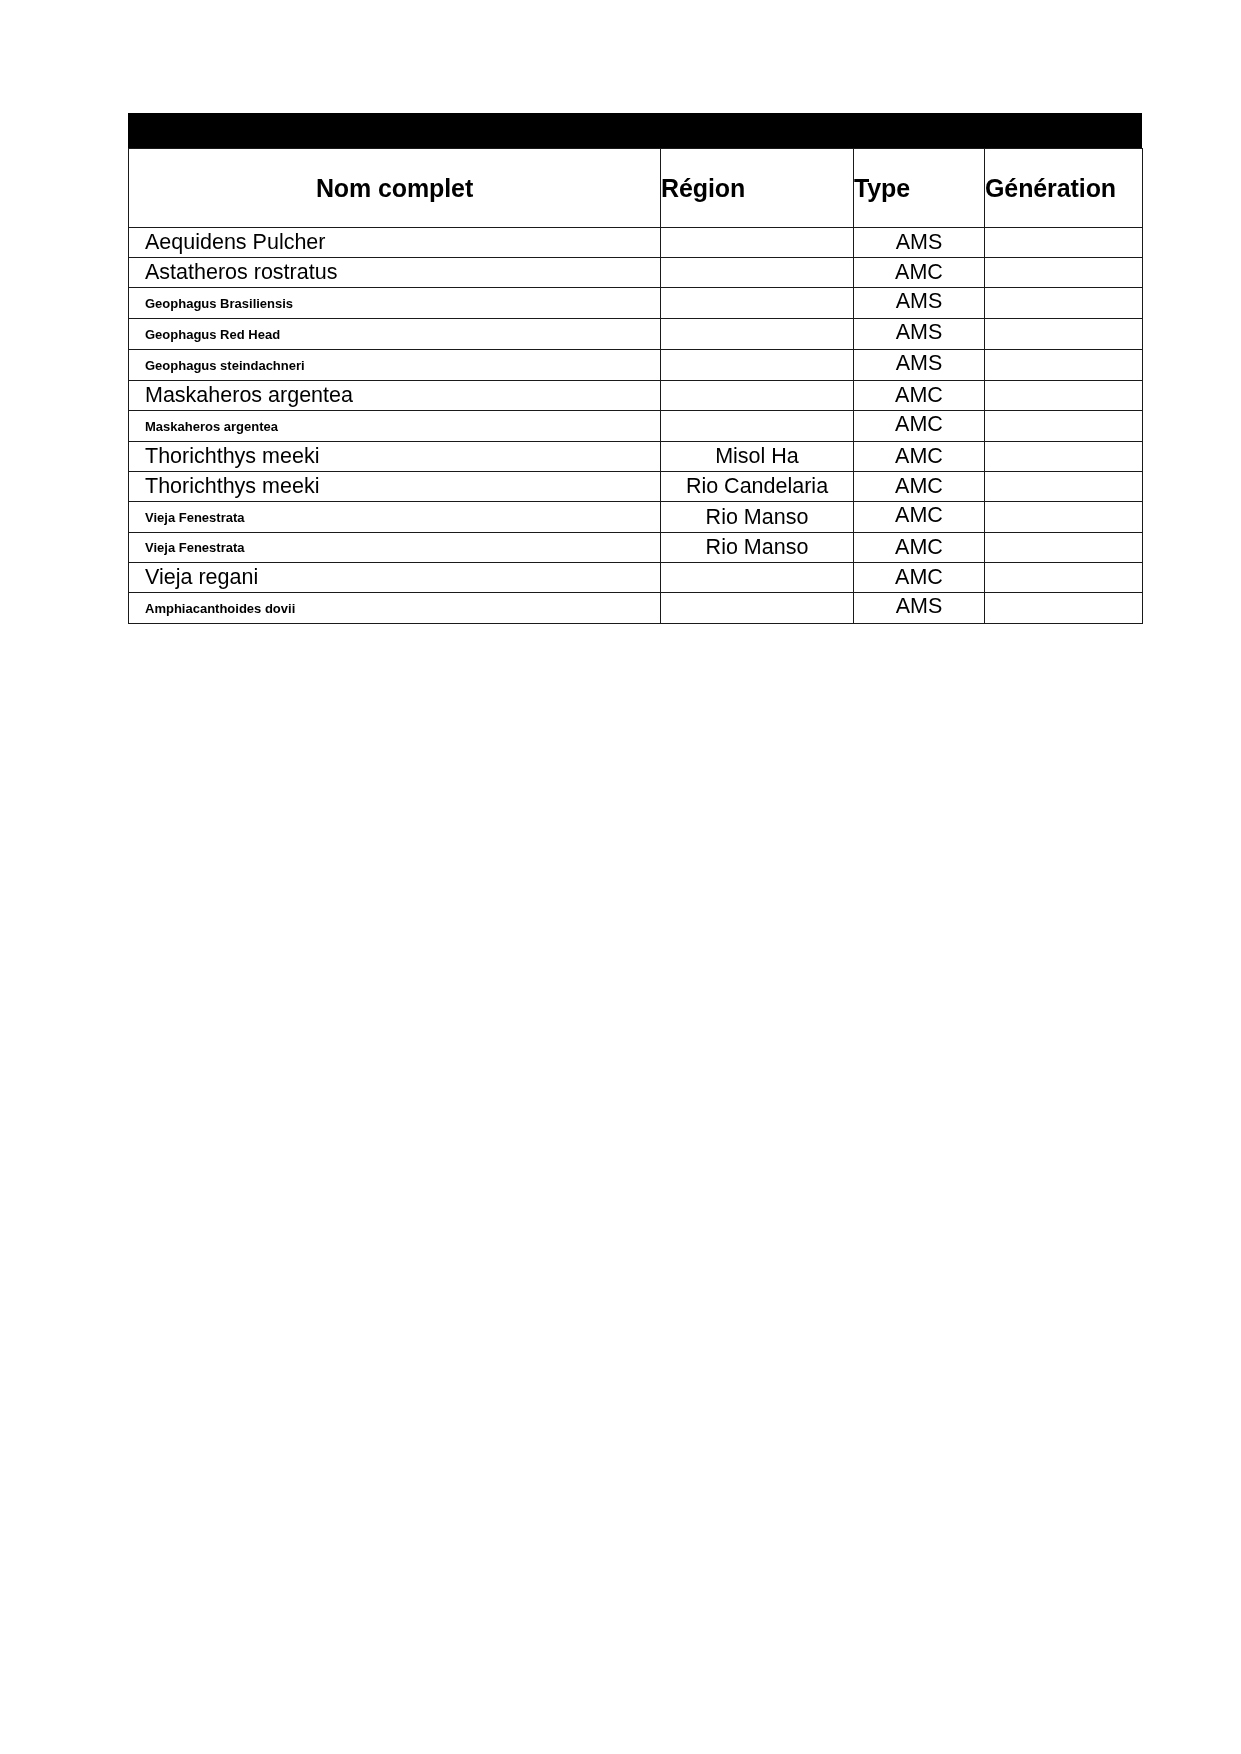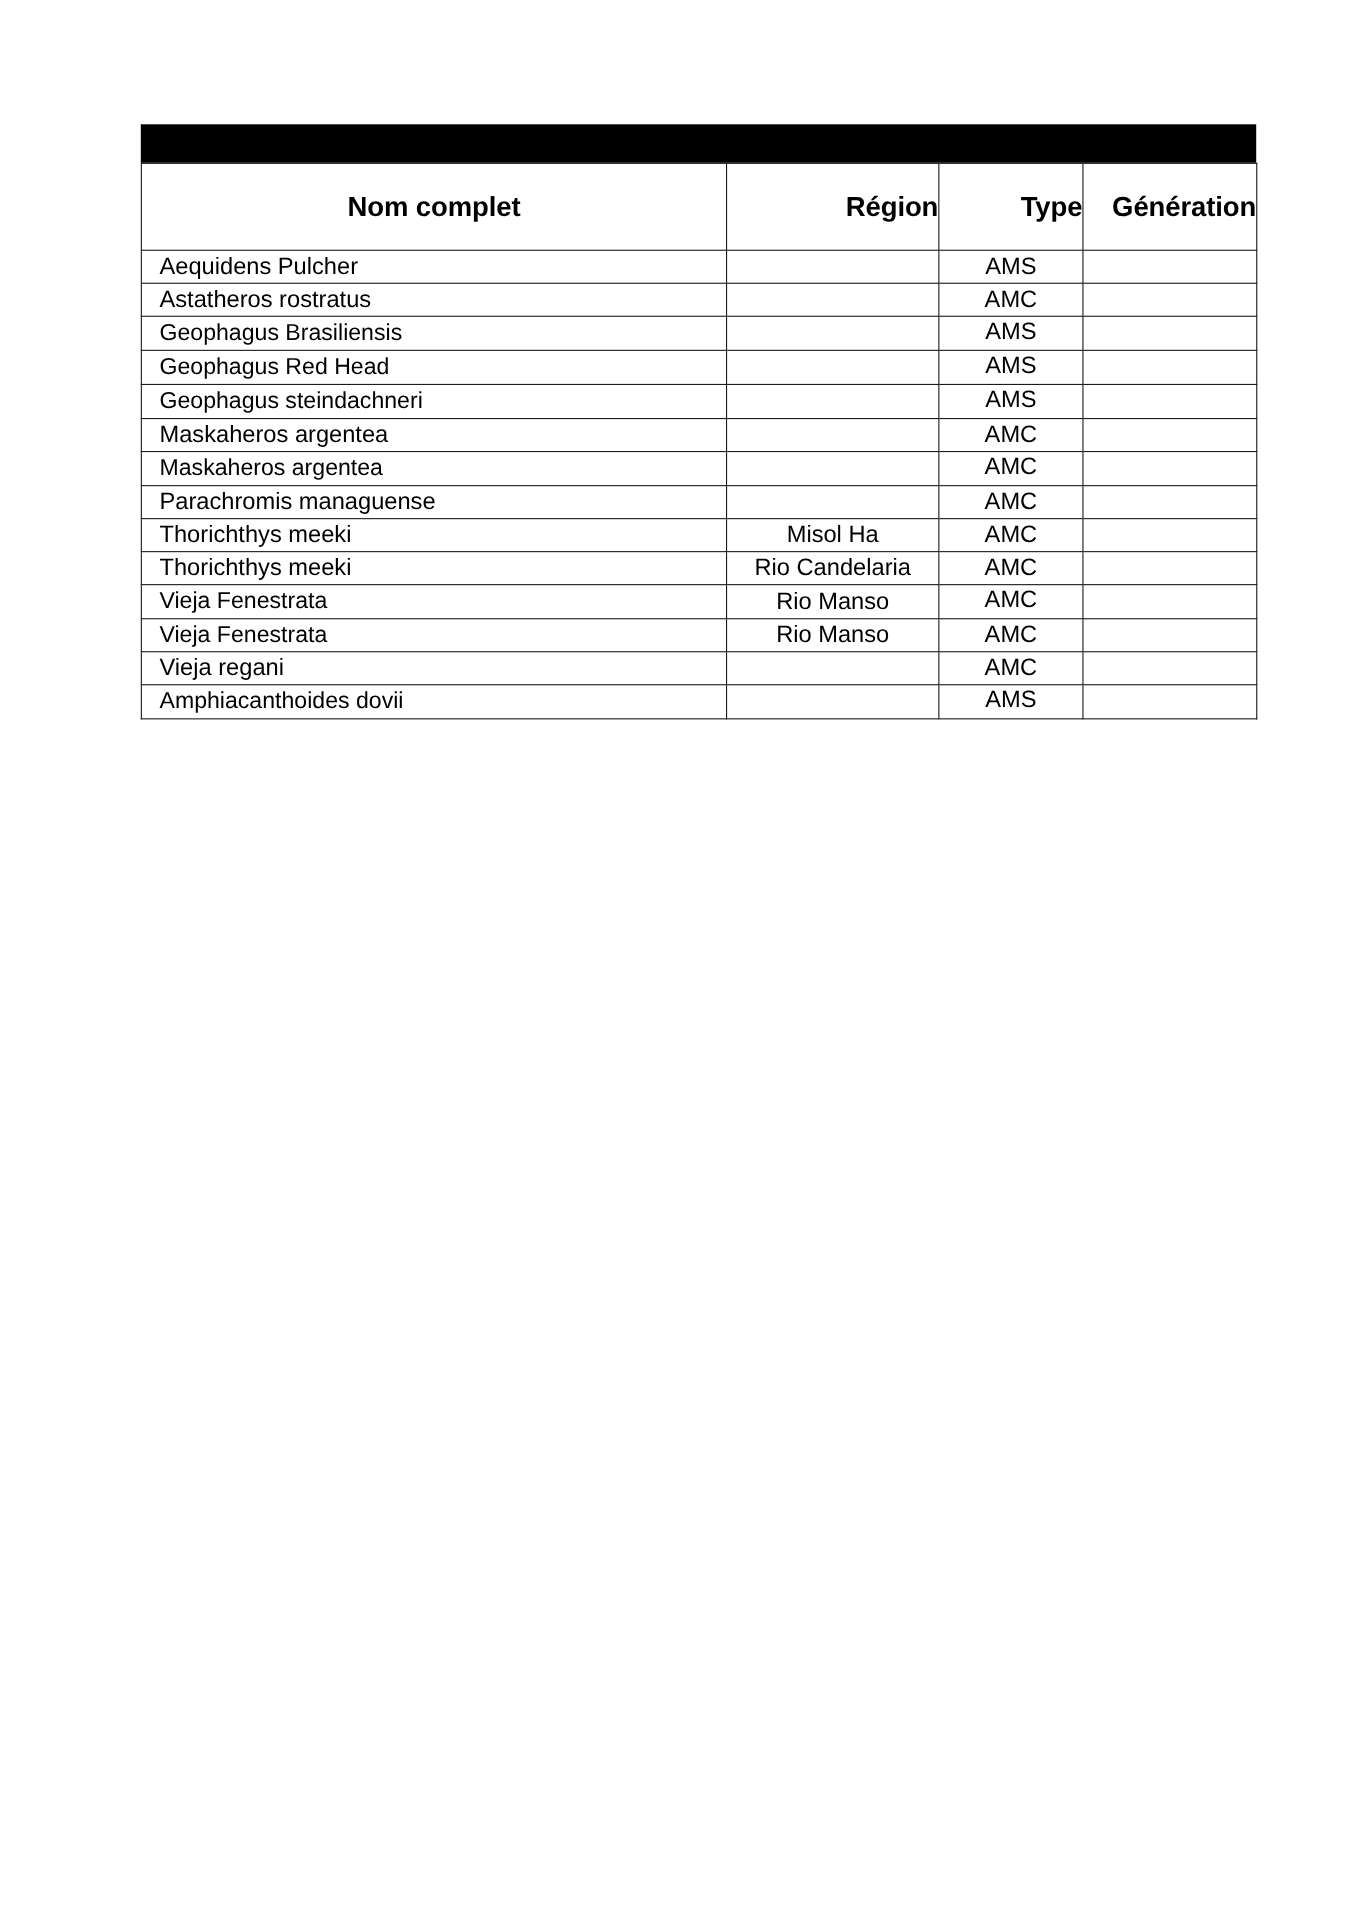--- a/index.html
+++ b/index.html
@@ -67,21 +67,21 @@
   }
   th.h-name {
     text-align: center;
     vertical-align: bottom;
     padding-bottom: 9px;
     font-size: 25px;
   }
   th.h-region,
   th.h-type,
   th.h-gen {
-    text-align: right;
+    text-align: left;
     vertical-align: top;
     padding-top: 2px;
     font-size: 25px;
   }
   th.h-gen { padding-left: 2px; }
 
   
   tr.data-row td {
     height: 29px;
     font-size: 21.5px;
@@ -91,21 +91,21 @@
     padding-left: 16px;
     white-space: nowrap;
   }
   tr.data-row td.cell-region,
   tr.data-row td.cell-type,
   tr.data-row td.cell-gen {
     text-align: center;
   }
 
   
-  tr.data-row.small td.cell-name { font-size: 21px; }
+  tr.data-row.small td.cell-name { font-size: 13px; font-weight: bold; }
 
   
   td.cell-type { font-size: 21px; }
   tr.data-row.raised td.cell-type { vertical-align: top; padding-top: 1px; }
 </style>
 </head>
 <body>
 
 <div id="sheet">
 
@@ -172,26 +172,20 @@
       </tr>
 
       <tr class="data-row small raised">
         <td class="cell-name">Maskaheros argentea</td>
         <td class="cell-region"></td>
         <td class="cell-type">AMC</td>
         <td class="cell-gen"></td>
       </tr>
 
 
-      <tr class="data-row">
-        <td class="cell-name">Parachromis managuense</td>
-        <td class="cell-region"></td>
-        <td class="cell-type">AMC</td>
-        <td class="cell-gen"></td>
-      </tr>
 
       <tr class="data-row">
         <td class="cell-name">Thorichthys meeki</td>
         <td class="cell-region">Misol Ha</td>
         <td class="cell-type">AMC</td>
         <td class="cell-gen"></td>
       </tr>
 
       <tr class="data-row">
         <td class="cell-name">Thorichthys meeki</td>

